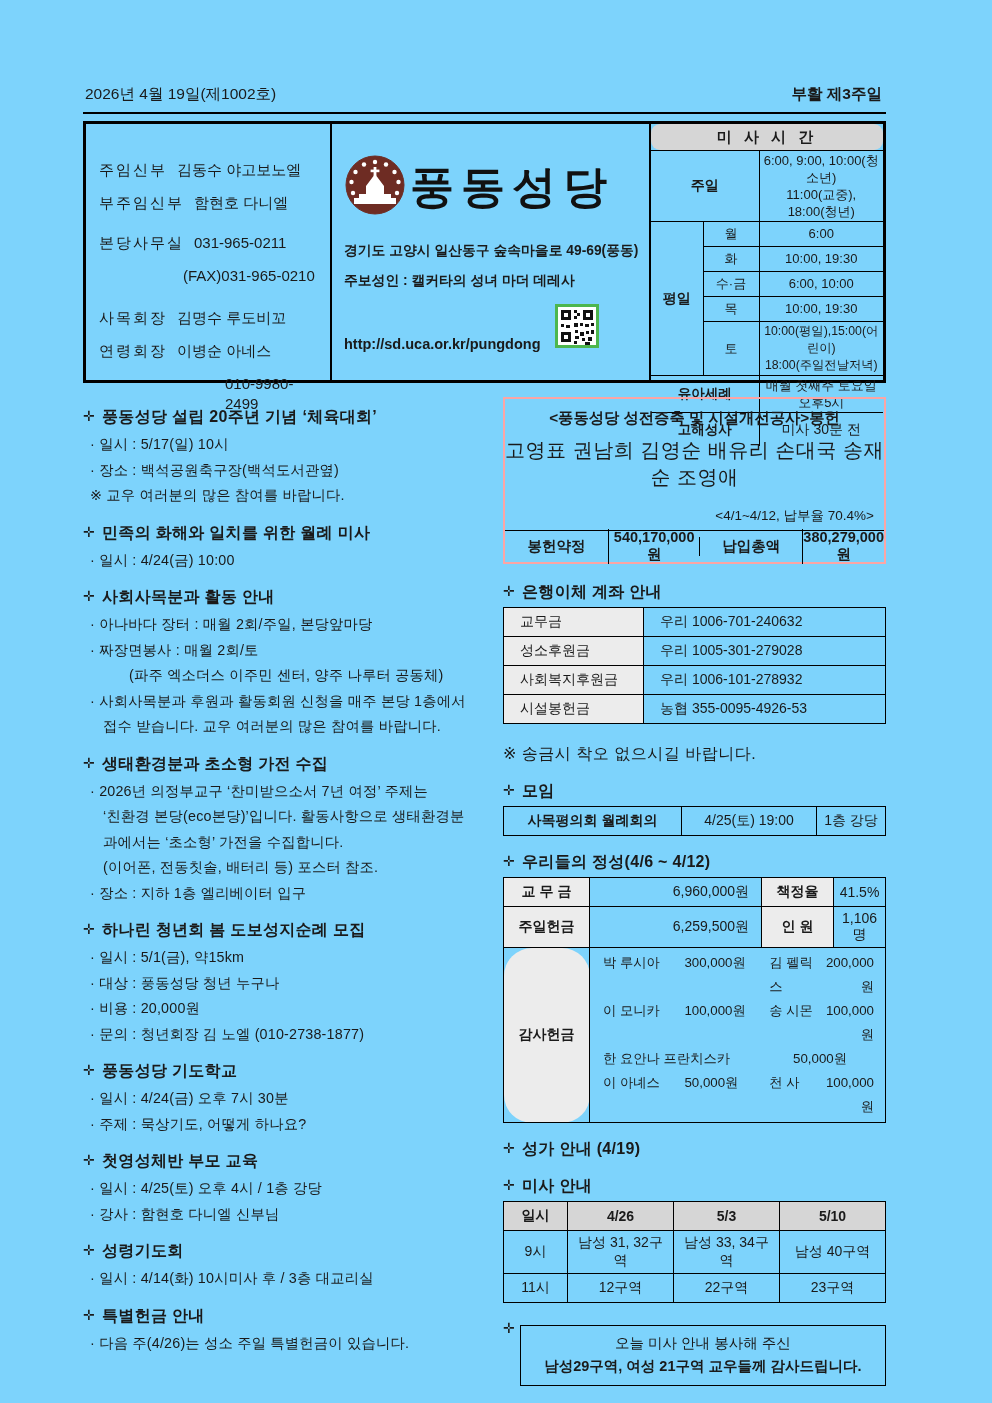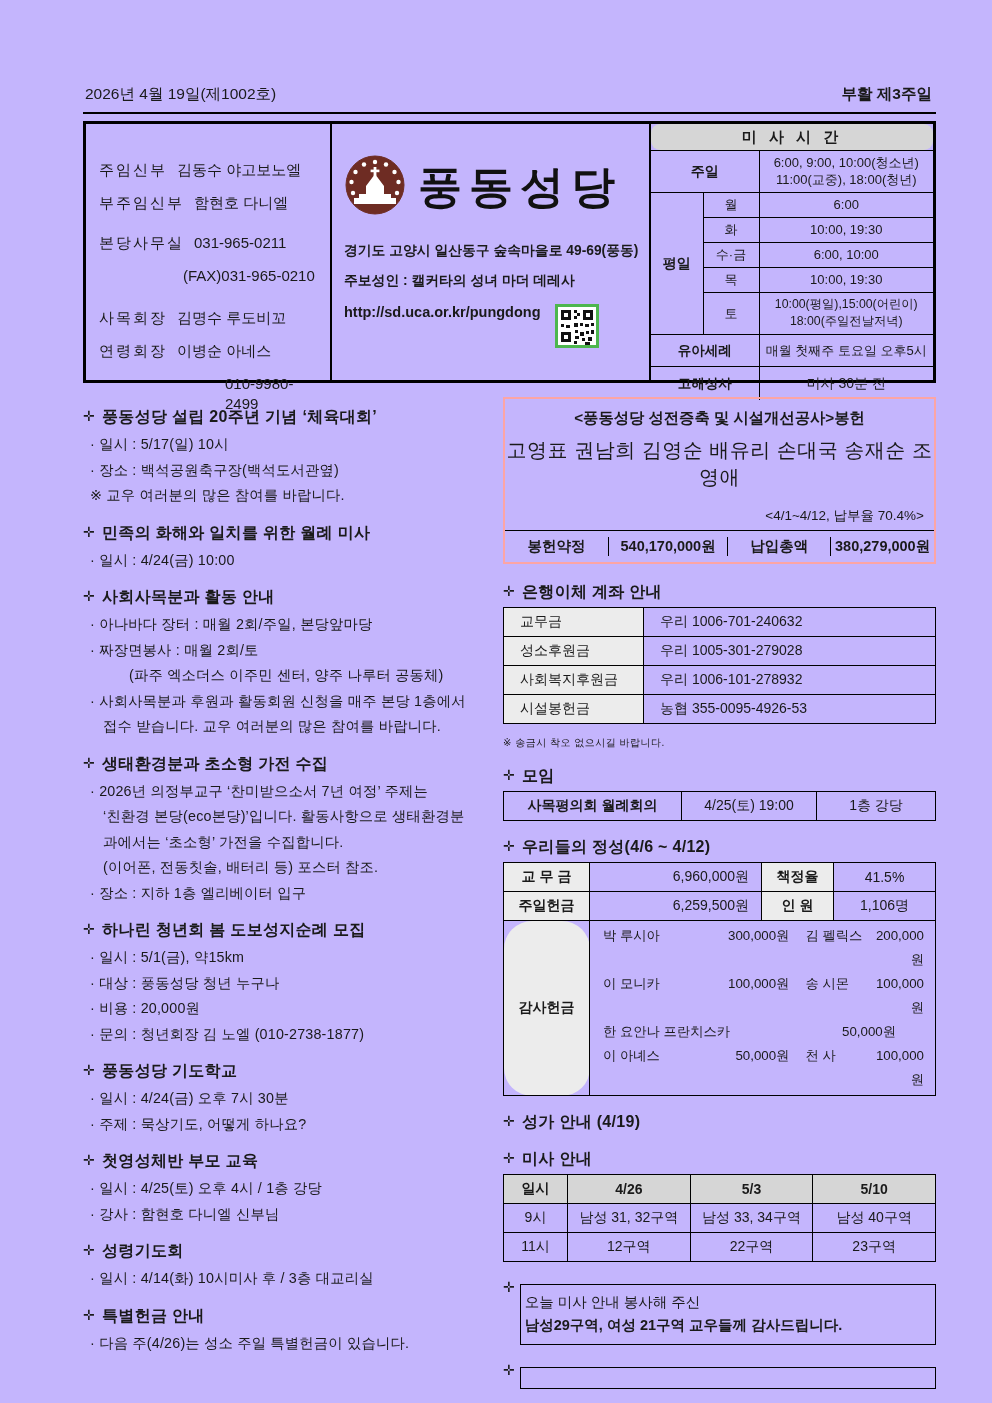--- a/index.html
+++ b/index.html
@@ -1,35 +1,35 @@
 <!DOCTYPE html>
 <html><head>
 <meta charset="utf-8">
 <style>
   * { margin:0; padding:0; box-sizing:border-box; }
   html,body { background:#ffffff; }
   body { font-family:"Liberation Sans","DejaVu Sans",sans-serif; color:#1a1a1a; }
-  .page { position:relative; width:992px; height:1403px; background:#c4b5fd; padding:84px 56px 0 83px; overflow:hidden; }
+  .page { position:relative; width:992px; height:1403px; background:#7dd3fc; padding:84px 106px 0 83px; overflow:hidden; }
 
   
   .topbar { display:flex; justify-content:space-between; font-size:15.5px; padding:0 4px 7px 2px; border-bottom:2px solid #000; }
 
   
   .infobox { margin-top:7px; border:3px solid #000; display:flex; height:262px; }
   .ib-c1 { width:246px; border-right:2px solid #000; padding:36px 6px 0 13px; font-size:15px; }
   .ib-c1 .row { display:flex; line-height:20px; margin-bottom:13px; }
   .ib-c1 .lb { letter-spacing:2px; white-space:nowrap; margin-right:10px; }
   .ib-c1 .ind1 { padding-left:84px; }
   .ib-c1 .ind2 { padding-left:126px; }
   .ib-c2 { width:319px; border-right:2px solid #000; padding:10px 10px 0 10px; }
-  .logo-row { display:flex; align-items:center; gap:12px; margin:20px 0 20px 2px; }
+  .logo-row { display:flex; align-items:center; gap:4px; margin:20px 0 20px 2px; }
   .church-name { font-size:44px; font-weight:900; letter-spacing:7px; color:#111; }
   .addr { font-size:13.8px; font-weight:bold; line-height:22px; margin-left:2px; }
   .patron { font-size:13.8px; font-weight:bold; line-height:22px; margin:8px 0 0 2px; }
-  .webrow { display:flex; align-items:flex-start; margin:12px 0 0 2px; }
+  .webrow { display:flex; align-items:flex-end; margin:12px 0 0 2px; }
   .weburl { font-size:14.5px; font-weight:bold; }
   .qr { margin-left:14px; }
   .ib-c3 { flex:1; }
   table.mass { width:100%; height:100%; border-collapse:collapse; font-size:13px; table-layout:fixed; }
   table.mass td { border:1.5px solid #000; text-align:center; padding:1px 2px; line-height:17px; }
   table.mass .hdr { background:#d6d6d6; font-weight:bold; font-size:15px; letter-spacing:4px; height:26px; }
   table.mass .dl { font-weight:bold; font-size:14px; }
   table.mass tr td:first-child { border-left:none;border-radius:9px; }
   table.mass tr td:last-child { border-right:none; }
   table.mass tr:first-child td { border-top:none; }
@@ -55,36 +55,36 @@
   .don-row > div { border-left:1.5px solid #000; }
   .don-row > div:first-child { border-left:none; }
   .dc1 { width:103px; } .dc2 { flex:1.15; } .dc3 { width:103px; } .dc4 { flex:1; }
 
   table.rt { width:100%; border-collapse:collapse; font-size:14px; table-layout:fixed; }
   table.rt td { border:1.5px solid #000; text-align:center; padding:3px 5px; height:29px; }
   .gcell { background:#ececec; }
   .hcell { background:#d6d6d6; font-weight:bold; }
   .b { font-weight:bold; }
   .tl { text-align:left !important; padding-left:16px !important; }
-  .note { font-size:10px; margin-top:12px; letter-spacing:0.5px; }
+  .note { font-size:16px; margin-top:20px; letter-spacing:0.5px; }
 
   .thanks td { height:auto;border-radius:28px; }
   .th-grid { padding:2px 4px; font-size:13.3px; }
   .th-row { display:flex; line-height:24px; }
   .tn1 { width:117px; text-align:left; padding-left:8px; }
-  .ta1 { width:92px; text-align:right; }
+  .ta1 { width:92px; text-align:left; }
   .tn2 { width:92px; text-align:left; padding-left:16px; }
   .ta2 { flex:1; text-align:right; padding-right:6px; }
   .tn1.wide { width:209px; }
 
   .amt { text-align:right !important; padding-right:12px !important; }
 
   .nrow { display:flex; align-items:flex-start; gap:5px; margin-top:22px; }
   .nrow .cross { margin-top:-4px; }
-  .nbox { flex:1; border:1.5px solid #000; text-align:left; padding:6px 4px 7px; font-size:14.5px; line-height:23px; }
+  .nbox { flex:1; border:1.5px solid #000; text-align:center; padding:6px 4px 7px; font-size:14.5px; line-height:23px; }
 </style>
 </head>
 <body>
 
 <div class="page">
 
   <div class="topbar">
     <span>2026년 4월 19일(제1002호)</span>
     <span class="b">부활 제3주일</span>
   </div>

